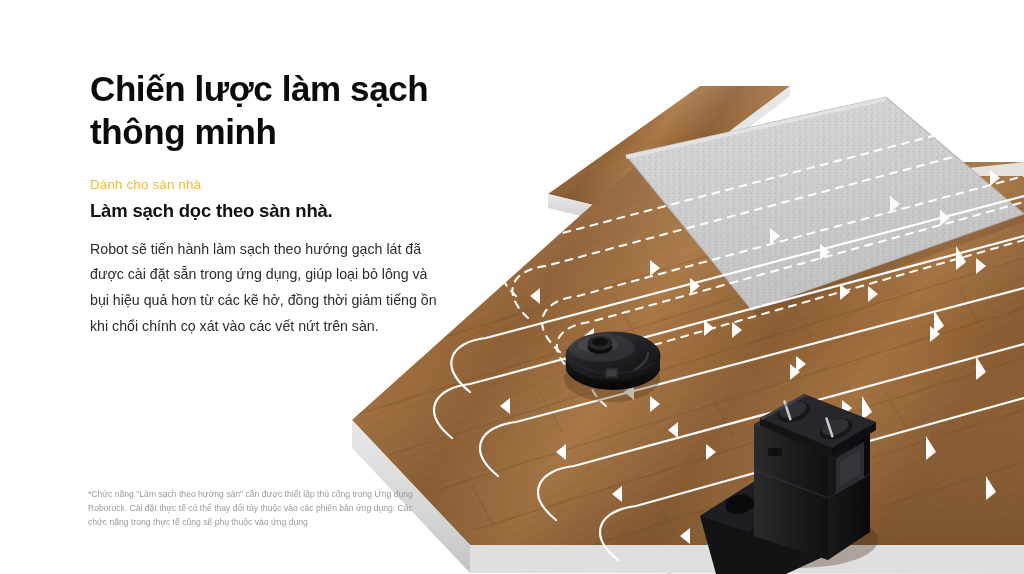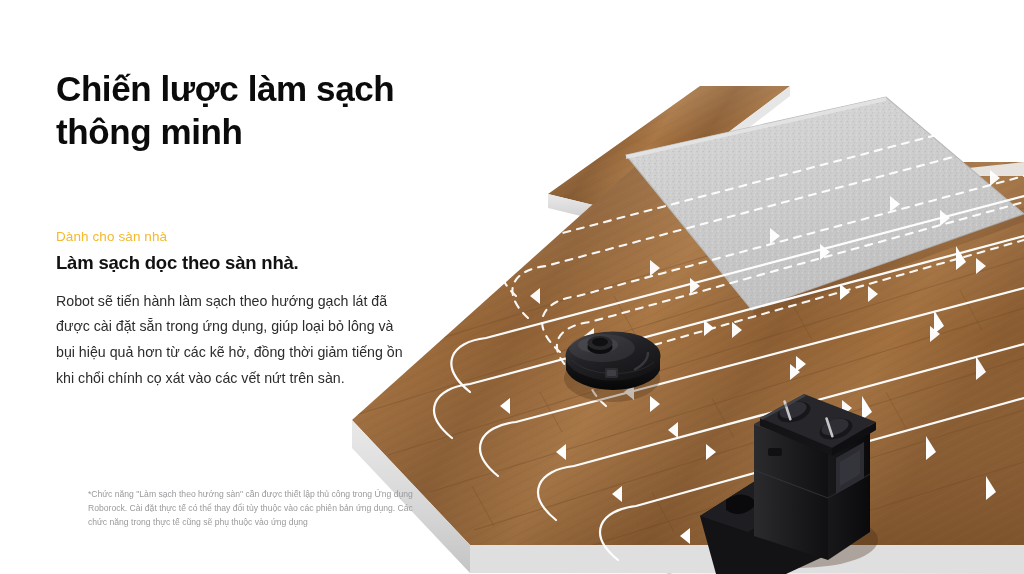--- a/index.html
+++ b/index.html
@@ -16,36 +16,36 @@
     position: relative;
     width: 1024px;
     height: 574px;
     background: #ffffff;
     overflow: hidden;
   }
 
   
   .text-col {
     position: absolute;
-    left: 56px;
+    left: 90px;
     top: 68px;
     width: 380px;
     z-index: 40;
   }
   .headline {
     font-size: 35px;
     line-height: 1.22;
     font-weight: bold;
     color: #0b0b0b;
     letter-spacing: -0.4px;
     margin: 0;
     white-space: pre-line;
   }
   .eyebrow {
-    margin-top: 76px;
+    margin-top: 24px;
     font-size: 13.5px;
     font-weight: normal;
     color: #F5B92B;
     letter-spacing: 0.1px;
   }
   .subhead {
     margin-top: 8px;
     font-size: 18.5px;
     font-weight: bold;
     color: #121212;

